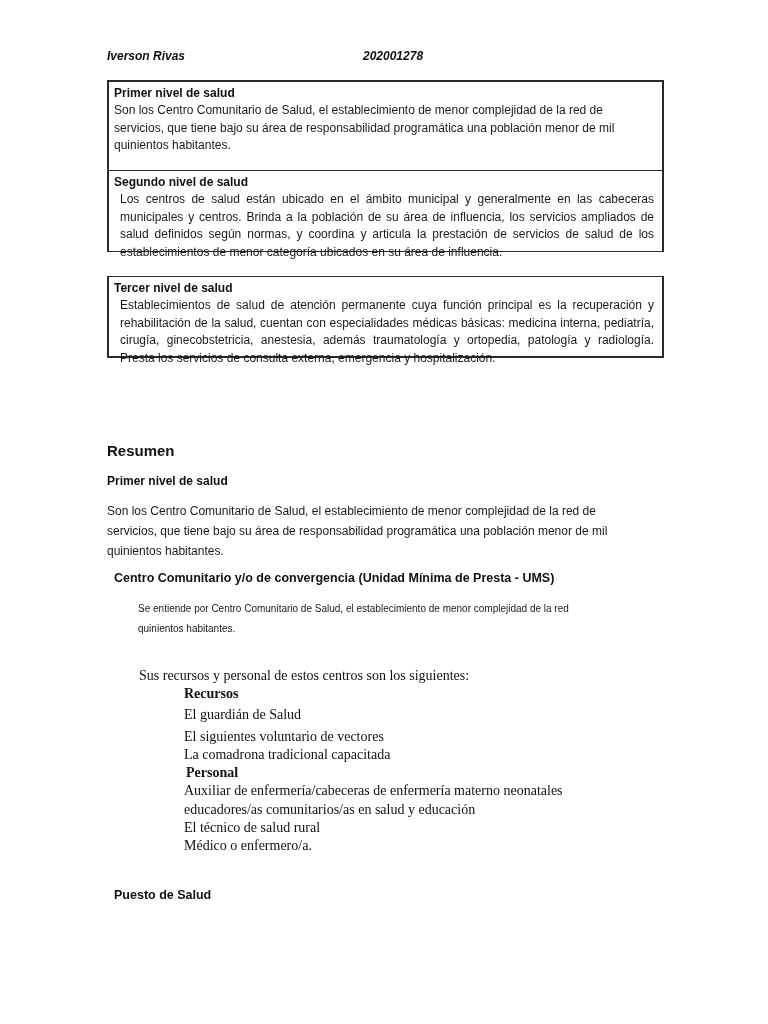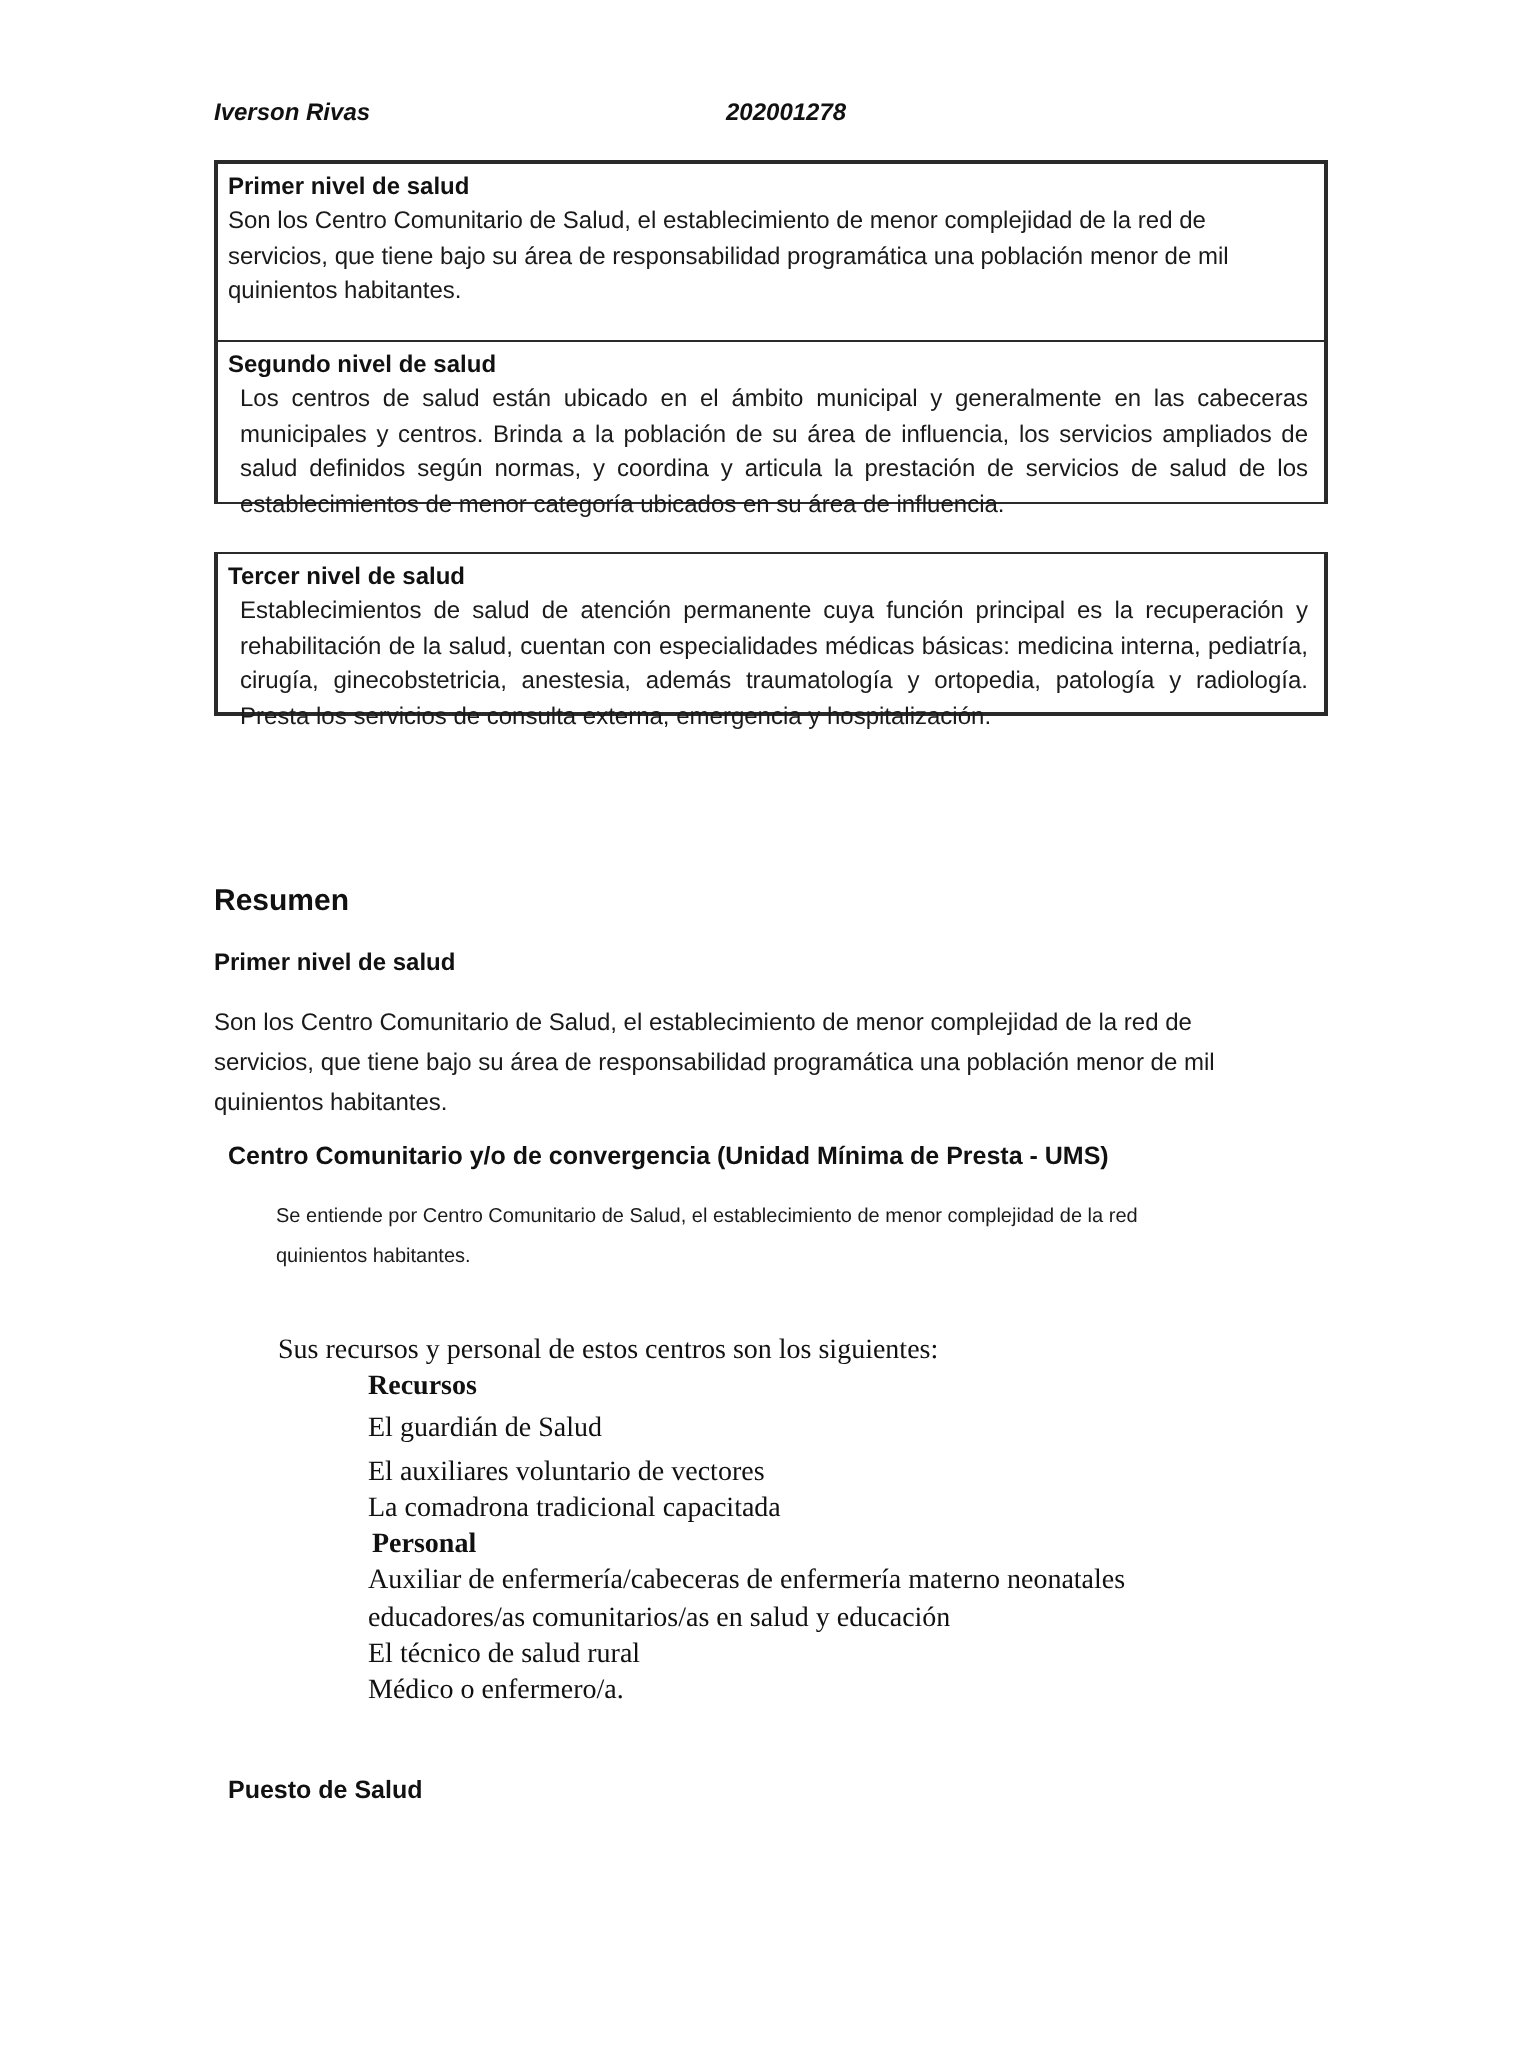--- a/index.html
+++ b/index.html
@@ -84,21 +84,21 @@
 
 <div class="abs sans" id="ccc-title">Centro Comunitario y/o de convergencia (Unidad Mínima de Presta - UMS)</div>
 <div class="abs sans" id="ccc-text">
   <div>Se entiende por Centro Comunitario de Salud, el establecimiento de menor complejidad de la red</div>
   <div>quinientos habitantes.</div>
 </div>
 
 <div class="abs serif" id="intro-line">Sus recursos y personal de estos centros son los siguientes:</div>
 <div class="abs serif list-head" id="rec-head">Recursos</div>
 <div class="abs serif list-item" id="rec-0">El guardián de Salud</div>
-<div class="abs serif list-item" id="rec-1">El auxiliares voluntario de vectores</div>
+<div class="abs serif list-item" id="rec-1">El siguientes voluntario de vectores</div>
 <div class="abs serif list-item" id="rec-2">La comadrona tradicional capacitada</div>
 <div class="abs serif list-head" id="per-head">Personal</div>
 <div class="abs serif list-item" id="per-0">Auxiliar de enfermería/cabeceras de enfermería materno neonatales</div>
 <div class="abs serif list-item" id="per-1">educadores/as comunitarios/as en salud y educación</div>
 <div class="abs serif list-item" id="per-2">El técnico de salud rural</div>
 <div class="abs serif list-item" id="per-3">Médico o enfermero/a.</div>
 
 <div class="abs sans" id="puesto-title">Puesto de Salud</div>
 
 </body></html>

